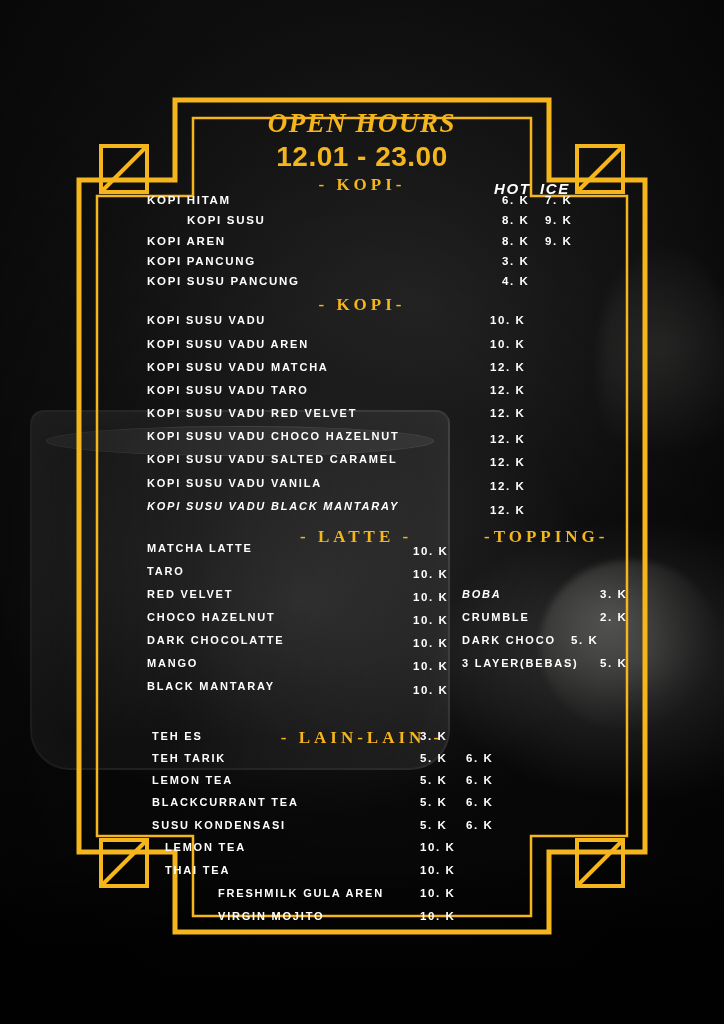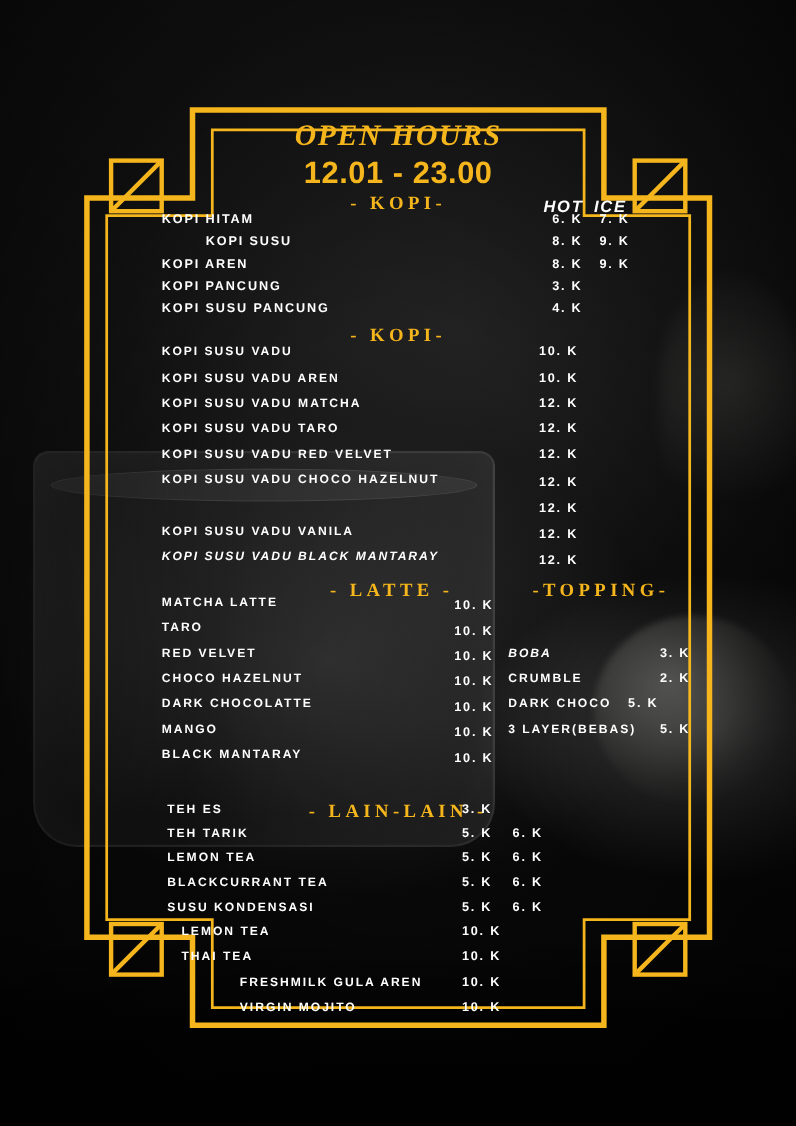--- a/index.html
+++ b/index.html
@@ -204,20 +204,21 @@
 
     <div class="row-name big" style="left:147px; top:384px;">KOPI SUSU VADU TARO</div>
     <div class="price" style="left:490px; top:384px;">12. K</div>
 
     <div class="row-name big" style="left:147px; top:407px;">KOPI SUSU VADU RED VELVET</div>
     <div class="price" style="left:490px; top:407px;">12. K</div>
 
     <div class="row-name big" style="left:147px; top:430px;">KOPI SUSU VADU CHOCO HAZELNUT</div>
     <div class="price" style="left:490px; top:433px;">12. K</div>
 
+    <div class="row-name big" style="left:147px; top:453px;">KOPI SUSU VADU SALTED CARAMEL</div>
     <div class="price" style="left:490px; top:456px;">12. K</div>
 
     <div class="row-name big" style="left:147px; top:477px;">KOPI SUSU VADU VANILA</div>
     <div class="price" style="left:490px; top:480px;">12. K</div>
 
     <div class="row-name big" style="left:147px; top:500px;font-style:italic;">KOPI SUSU VADU BLACK MANTARAY</div>
     <div class="price" style="left:490px; top:504px;">12. K</div>
 
     <div class="section-head" style="left:300px; top:527px;">- LATTE -</div>
 

